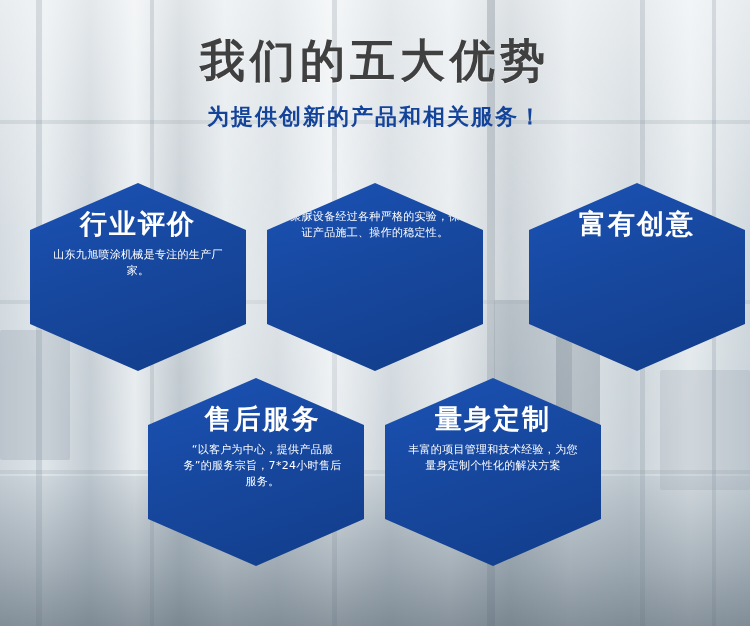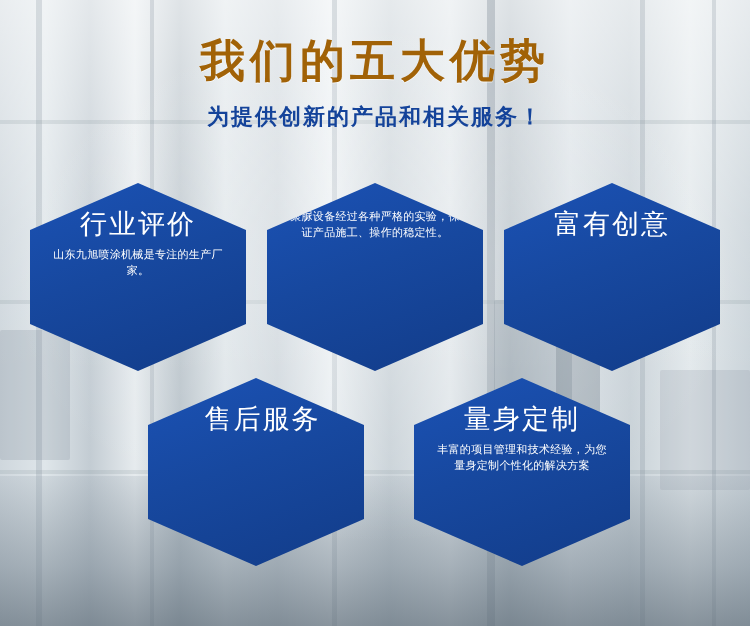--- a/index.html
+++ b/index.html
@@ -80,21 +80,21 @@
     top: 34px;
     left: 0;
     width: 100%;
     text-align: center;
     z-index: 5;
   }
   .title {
     font-family: "DejaVu Sans", sans-serif;
     font-size: 45px;
     font-weight: bold;
-    color: #a16207;
+    color: #404040;
     letter-spacing: 5px;
     line-height: 1.2;
     text-shadow: 0 1px 0 rgba(255,255,255,0.6);
   }
   .subtitle {
     margin-top: 14px;
     font-family: Liberation Sans, sans-serif;
     font-size: 22px;
     font-weight: bold;
     color: #14439a;
@@ -115,38 +115,38 @@
     clip-path: polygon(50% 0%, 100% 25%, 100% 75%, 50% 100%, 0% 75%, 0% 25%);
     background: linear-gradient(160deg, #1b52b5 0%, #17489f 45%, #123c89 100%);
     box-sizing: border-box;
     padding: 26px 16px 14px 16px;
     text-align: center;
     color: #ffffff;
   }
   .hex .h-title {
     font-family: "DejaVu Sans", sans-serif;
     font-size: 27px;
-    font-weight: normal;
+    font-weight: bold;
     letter-spacing: 2px;
     line-height: 1.1;
     margin-bottom: 8px;
     white-space: nowrap;
   }
   .hex .h-text {
     font-family: "DejaVu Sans", sans-serif;
     font-size: 11px;
     line-height: 1.45;
     letter-spacing: 0.3px;
     padding: 0 6px;
   }
   .hex.h1 { left: 30px;  top: 183px; }
   .hex.h2 { left: 267px; top: 183px; }
-  .hex.h3 { left: 504px; top: 183px; }
+  .hex.h3 { left: 529px; top: 183px; }
   .hex.h4 { left: 148px; top: 378px; padding-left: 29px; }
-  .hex.h5 { left: 385px; top: 378px; margin-left: 29px; }
+  .hex.h5 { left: 385px; top: 378px; }
 </style>
 </head>
 <body>
 
 <div class="poster">
 
   <div class="bg">
     <div class="bg-beam b1"></div>
     <div class="bg-beam b2"></div>
     <div class="bg-beam b3"></div>
@@ -179,20 +179,21 @@
     <div class="hex h2">
       <div class="h-text">聚脲设备经过各种严格的实验，保证产品施工、操作的稳定性。</div>
     </div>
 
     <div class="hex h3">
       <div class="h-title">富有创意</div>
     </div>
 
     <div class="hex h4">
       <div class="h-title">售后服务</div>
+      <div class="h-text">“以客户为中心，提供产品服务”的服务宗旨，7*24小时售后服务。</div>
     </div>
 
     <div class="hex h5">
       <div class="h-title">量身定制</div>
       <div class="h-text">丰富的项目管理和技术经验，为您量身定制个性化的解决方案</div>
     </div>
 
   </div>
 </div>
 

